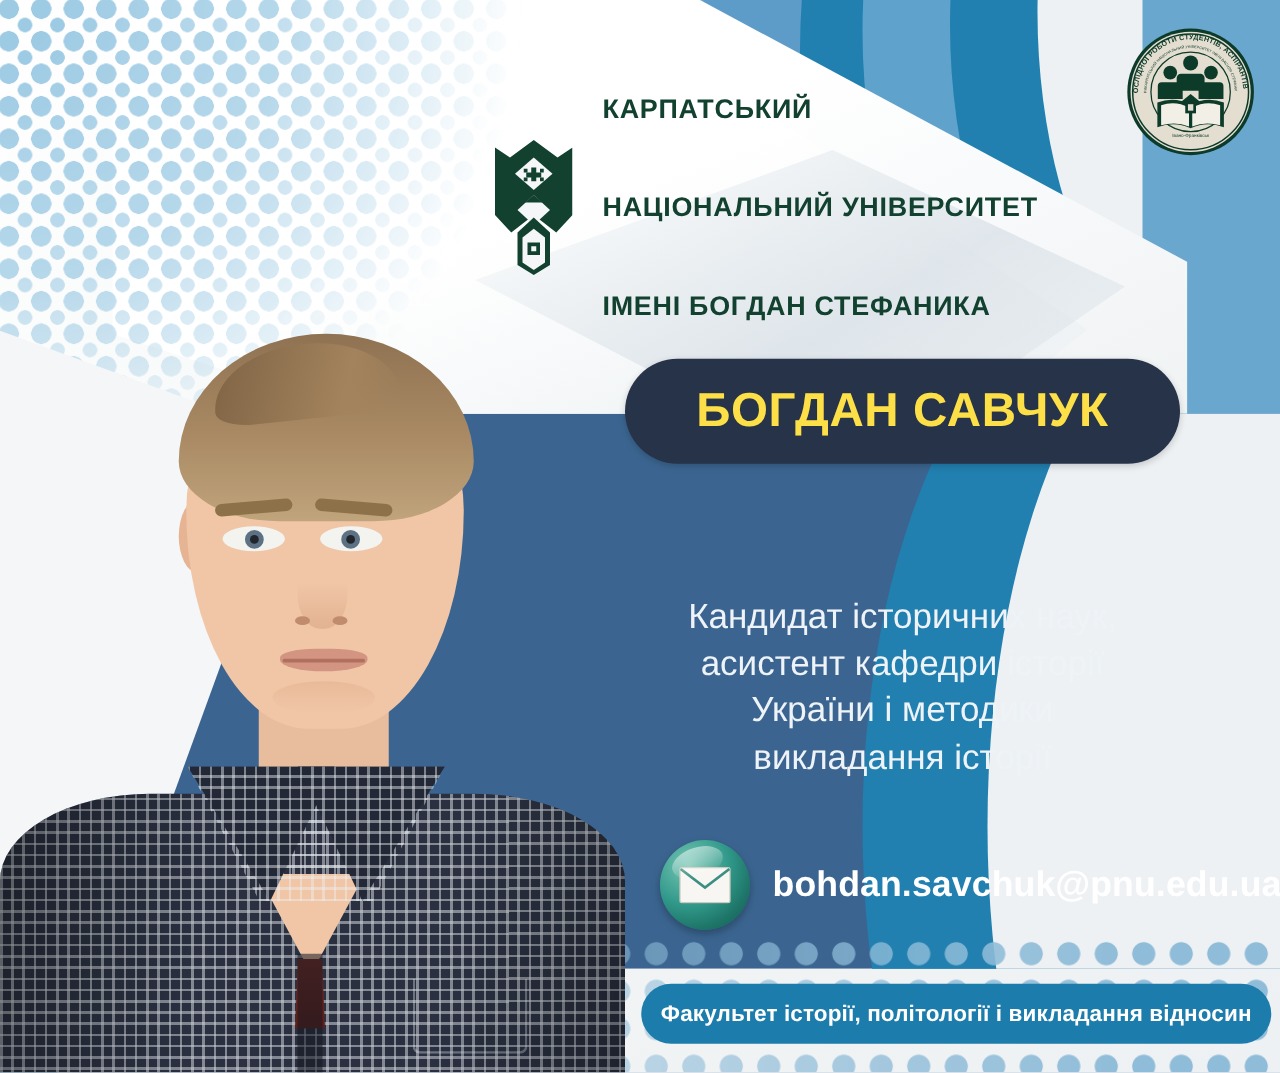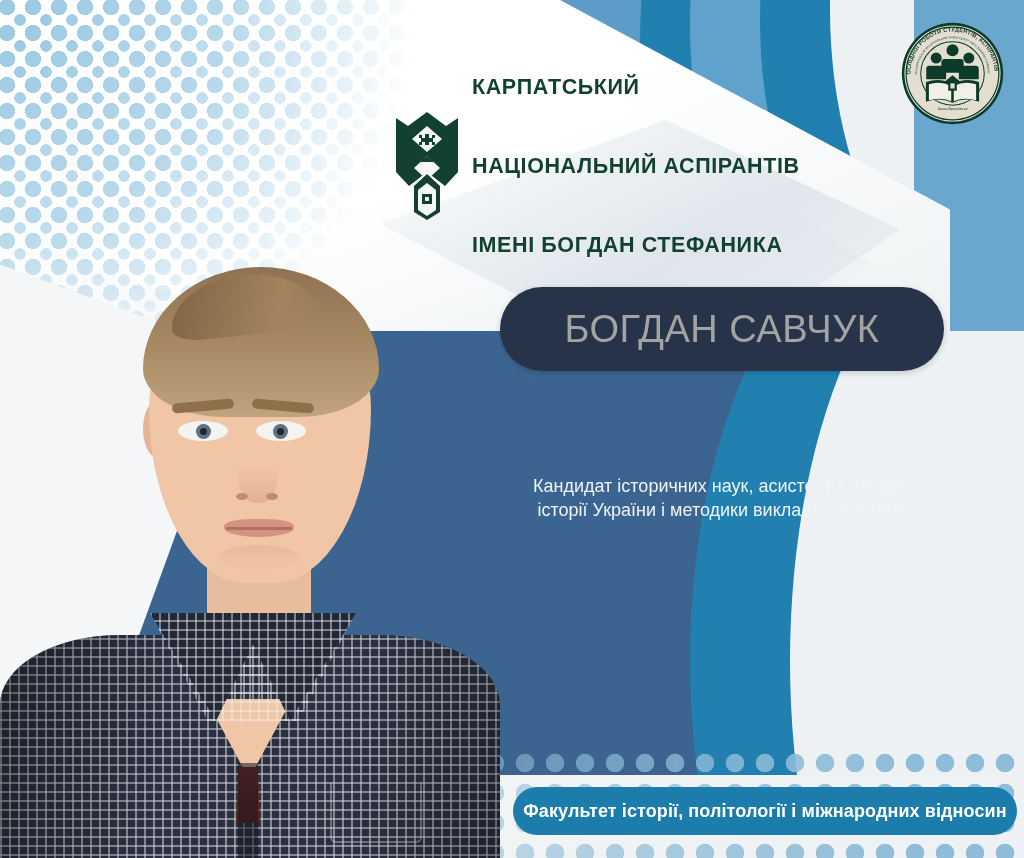--- a/index.html
+++ b/index.html
@@ -228,50 +228,50 @@
     border-radius:0 0 6px 6px;
   }
   .shirt-shadow{
     position:absolute;left:0;top:22px;width:500px;height:230px;
     border-radius:120px 120px 0 0 / 70px 70px 0 0;
     background:linear-gradient(100deg, rgba(0,0,0,.35) 0%, rgba(0,0,0,0) 35%, rgba(0,0,0,0) 70%, rgba(0,0,0,.3) 100%);
   }
 
   
   .header{position:absolute;left:0;top:0;width:1024px;height:150px;}
-  .logo-row{position:absolute;left:396px;top:22px;display:flex;align-items:center;gap:14px;}
+  .logo-row{position:absolute;left:396px;top:22px;display:flex;align-items:center;gap:24px;}
   .logo-mark{width:62px;height:108px;flex:0 0 auto;}
   .logo-text{
     color:#12422f;font-weight:700;letter-spacing:.6px;line-height:1.22;
     font-size:21.5px;white-space:pre;
   }
   .logo-text div{display:block;}
 
   .seal{
     position:absolute;left:901px;top:22px;width:103px;height:103px;border-radius:50%;
   }
 
   
   .name-badge{
     position:absolute;left:500px;top:287px;width:444px;height:84px;
     background:#263348;border-radius:42px;
     display:flex;align-items:center;justify-content:center;
     box-shadow:0 2px 6px rgba(0,0,0,.18);
   }
   .name-badge span{
-    color:#a3a3a3;font-size:38px;font-weight:400;letter-spacing:.5px;white-space:nowrap;
+    color:#fde047;font-size:38px;font-weight:700;letter-spacing:.5px;white-space:nowrap;
   }
 
   .role{
     position:absolute;left:500px;top:400px;width:444px;
     text-align:center;color:#ffffff;font-size:33px;font-weight:700;letter-spacing:.3px;
   }
   .desc{
     position:absolute;left:524px;top:474px;width:396px;
-    text-align:center;color:#eef3f8;font-size:18px;font-weight:400;line-height:1.34;
+    text-align:center;color:#eef3f8;font-size:28px;font-weight:400;line-height:1.34;
   }
 
   .email-row{
     position:absolute;left:528px;top:672px;display:flex;align-items:center;gap:18px;
   }
   .email-badge{
     width:72px;height:72px;border-radius:50%;flex:0 0 auto;position:relative;
     background:radial-gradient(circle at 32% 28%, #76c6b4 0%, #31998a 45%, #1d7568 72%, #12594f 100%);
     box-shadow:0 3px 7px rgba(0,0,0,.28);
   }
@@ -396,21 +396,21 @@
         </g>
         <g fill="#12422f">
           <rect x="26" y="82" width="10" height="10"></rect>
         </g>
         <g fill="#f4f6f7">
           <rect x="29" y="85" width="4" height="4"></rect>
         </g>
       </svg>
       <div class="logo-text">
         <div>КАРПАТСЬКИЙ</div>
-        <div>НАЦІОНАЛЬНИЙ АСПІРАНТІВ</div>
+        <div>НАЦІОНАЛЬНИЙ УНІВЕРСИТЕТ</div>
         <div>ІМЕНІ БОГДАН СТЕФАНИКА</div>
       </div>
     </div>
 
     <svg class="seal" viewBox="0 0 120 120" aria-hidden="true">
       <defs>
         <path id="ringTop" d="M60,60 m-49,0 a49,49 0 1,1 98,0" fill="none"></path>
         <path id="ringBot" d="M60,60 m49,0 a49,49 0 1,1 -98,0" fill="none"></path>
         <path id="ringTop2" d="M60,60 m-41,0 a41,41 0 1,1 82,0" fill="none"></path>
       </defs>
@@ -444,18 +444,27 @@
     </svg>
   </div>
 
   <div class="name-badge">
     <span>БОГДАН САВЧУК</span>
   </div>
 
 
   <div class="desc">Кандидат історичних наук, асистент кафедри історії України і методики викладання історії</div>
 
+  <div class="email-row">
+    <div class="email-badge">
+      <svg class="env" viewBox="0 0 42 30" aria-hidden="true">
+        <rect x="1" y="1" width="40" height="28" rx="1.5" fill="#f7f6f2" stroke="#cdc9be" stroke-width="1"></rect>
+        <path d="M1.5 2.2 L21 17 L40.5 2.2" fill="none" stroke="#3d8f83" stroke-width="2.2"></path>
+      </svg>
+    </div>
+    <div class="email-text">bohdan.savchuk@pnu.edu.ua</div>
+  </div>
 
   <div class="faculty-pill">
-    <span>Факультет історії, політології і міжнародних відносин</span>
+    <span>Факультет історії, політології і викладання відносин</span>
   </div>
 
 </div>
 
 </body></html>

